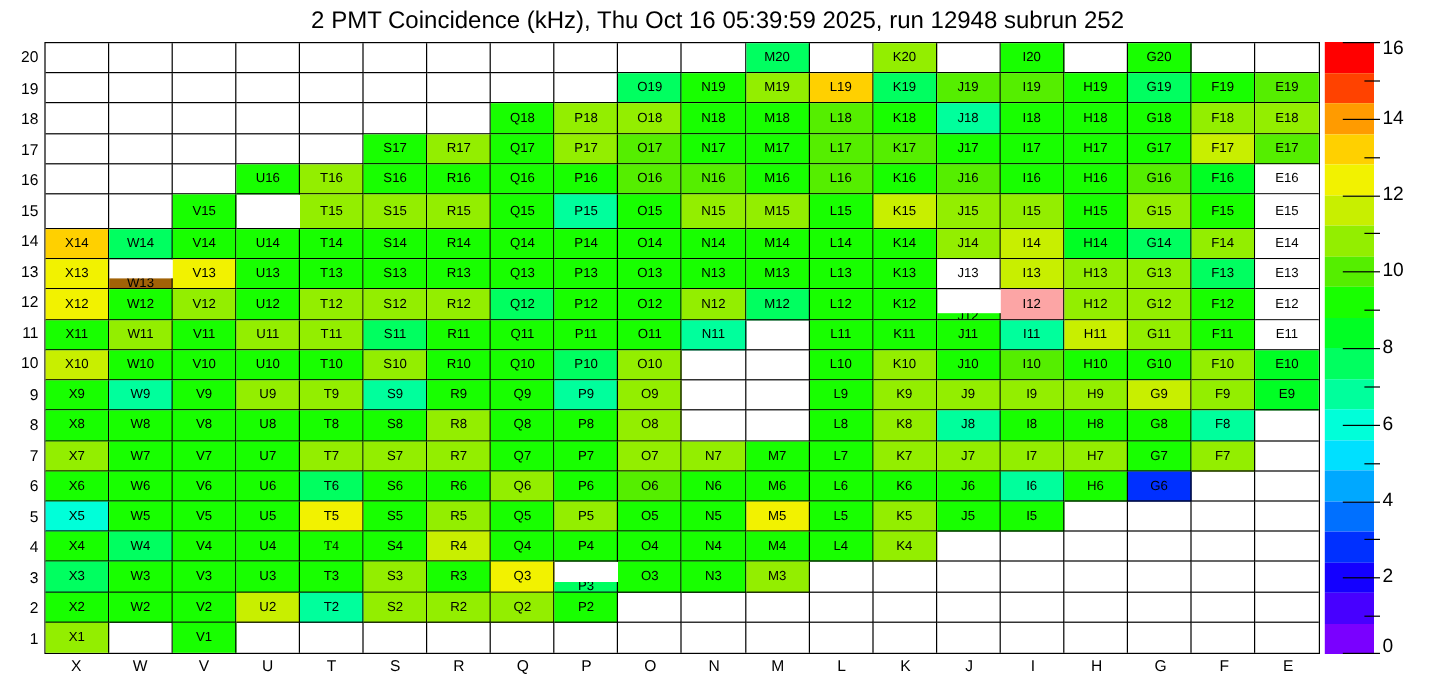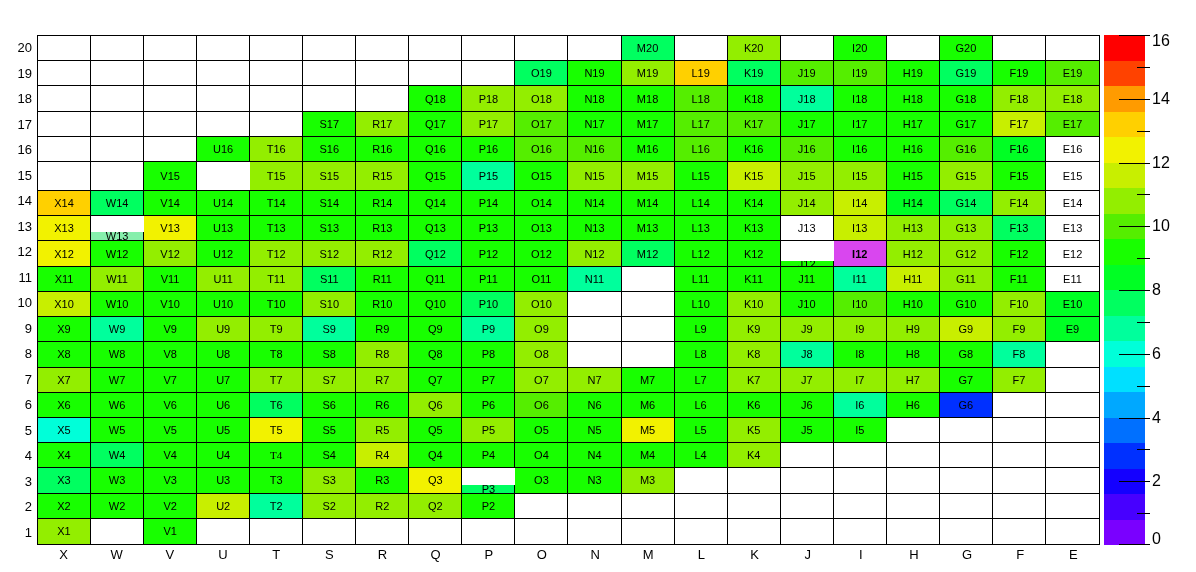--- a/index.html
+++ b/index.html
@@ -26,20 +26,21 @@
   .cticks{position:absolute;left:1104px;top:35px;width:60px;height:510px;pointer-events:none;}
   .cticks .major{position:absolute;left:15px;width:31px;height:1px;background:#000;}
   .cticks .minor{position:absolute;left:33px;width:13px;height:1px;background:#000;}
   .clabels{position:absolute;left:1152px;top:35px;width:44px;height:510px;}
   .clabels span{position:absolute;left:0;font-size:16px;color:#000;line-height:16px;}
 </style>
 </head>
 <body>
 
 <div class="canvas">
+  <div class="title">2 PMT Coincidence (kHz), Thu Oct 16 05:39:59 2025, run 12948 subrun 252</div>
   <div class="yaxis">
       <span style="top: 0px;">20</span>
       <span style="top: 25.5px;">19</span>
       <span style="top: 51px;">18</span>
       <span style="top: 76.5px;">17</span>
       <span style="top: 102px;">16</span>
       <span style="top: 127.5px;">15</span>
       <span style="top: 153px;">14</span>
       <span style="top: 178.5px;">13</span>
       <span style="top: 204px;">12</span>
@@ -190,21 +191,21 @@
       <div class="cell" style="background: rgb(24, 255, 0);">M14</div>
       <div class="cell" style="background: rgb(24, 255, 0);">L14</div>
       <div class="cell" style="background: rgb(24, 255, 0);">K14</div>
       <div class="cell" style="background: rgb(147, 238, 0);">J14</div>
       <div class="cell" style="background: rgb(200, 239, 0);">I14</div>
       <div class="cell" style="background: rgb(0, 255, 36);">H14</div>
       <div class="cell" style="background: rgb(0, 255, 96);">G14</div>
       <div class="cell" style="background: rgb(147, 238, 0);">F14</div>
       <div class="cell" style="background: rgb(255, 255, 255);">E14</div>
       <div class="cell" style="background: rgb(242, 242, 0);">X13</div>
-      <div class="cell" style="background: #86efac; margin-top: 16px;">W13</div>
+      <div class="cell" style="background: #a16207; margin-top: 16px;">W13</div>
       <div class="cell" style="background: rgb(242, 242, 0);">V13</div>
       <div class="cell" style="background: rgb(24, 255, 0);">U13</div>
       <div class="cell" style="background: rgb(24, 255, 0);">T13</div>
       <div class="cell" style="background: rgb(24, 255, 0);">S13</div>
       <div class="cell" style="background: rgb(24, 255, 0);">R13</div>
       <div class="cell" style="background: rgb(24, 255, 0);">Q13</div>
       <div class="cell" style="background: rgb(24, 255, 0);">P13</div>
       <div class="cell" style="background: rgb(24, 255, 0);">O13</div>
       <div class="cell" style="background: rgb(24, 255, 0);">N13</div>
       <div class="cell" style="background: rgb(24, 255, 0);">M13</div>
@@ -224,21 +225,21 @@
       <div class="cell" style="background: rgb(147, 238, 0);">S12</div>
       <div class="cell" style="background: rgb(147, 238, 0);">R12</div>
       <div class="cell" style="background: rgb(0, 255, 96);">Q12</div>
       <div class="cell" style="background: rgb(24, 255, 0); text-align: center;">P12</div>
       <div class="cell" style="background: rgb(24, 255, 0);">O12</div>
       <div class="cell" style="background: rgb(147, 238, 0);">N12</div>
       <div class="cell" style="background: rgb(0, 255, 96);">M12</div>
       <div class="cell" style="background: rgb(24, 255, 0);">L12</div>
       <div class="cell" style="background: rgb(24, 255, 0);">K12</div>
       <div class="cell" style="background: rgb(24, 255, 0); margin-top: 20px;">J12</div>
-      <div class="cell" style="background: #d946ef; font-weight: bold;">I12</div>
+      <div class="cell" style="background: #fca5a5;">I12</div>
       <div class="cell" style="background: rgb(147, 238, 0);">H12</div>
       <div class="cell" style="background: rgb(147, 238, 0);">G12</div>
       <div class="cell" style="background: rgb(24, 255, 0);">F12</div>
       <div class="cell" style="background: rgb(255, 255, 255);">E12</div>
       <div class="cell" style="background: rgb(24, 255, 0);">X11</div>
       <div class="cell" style="background: rgb(147, 238, 0);">W11</div>
       <div class="cell" style="background: rgb(24, 255, 0);">V11</div>
       <div class="cell" style="background: rgb(147, 238, 0);">U11</div>
       <div class="cell" style="background: rgb(147, 238, 0);">T11</div>
       <div class="cell" style="background: rgb(0, 255, 96);">S11</div>

